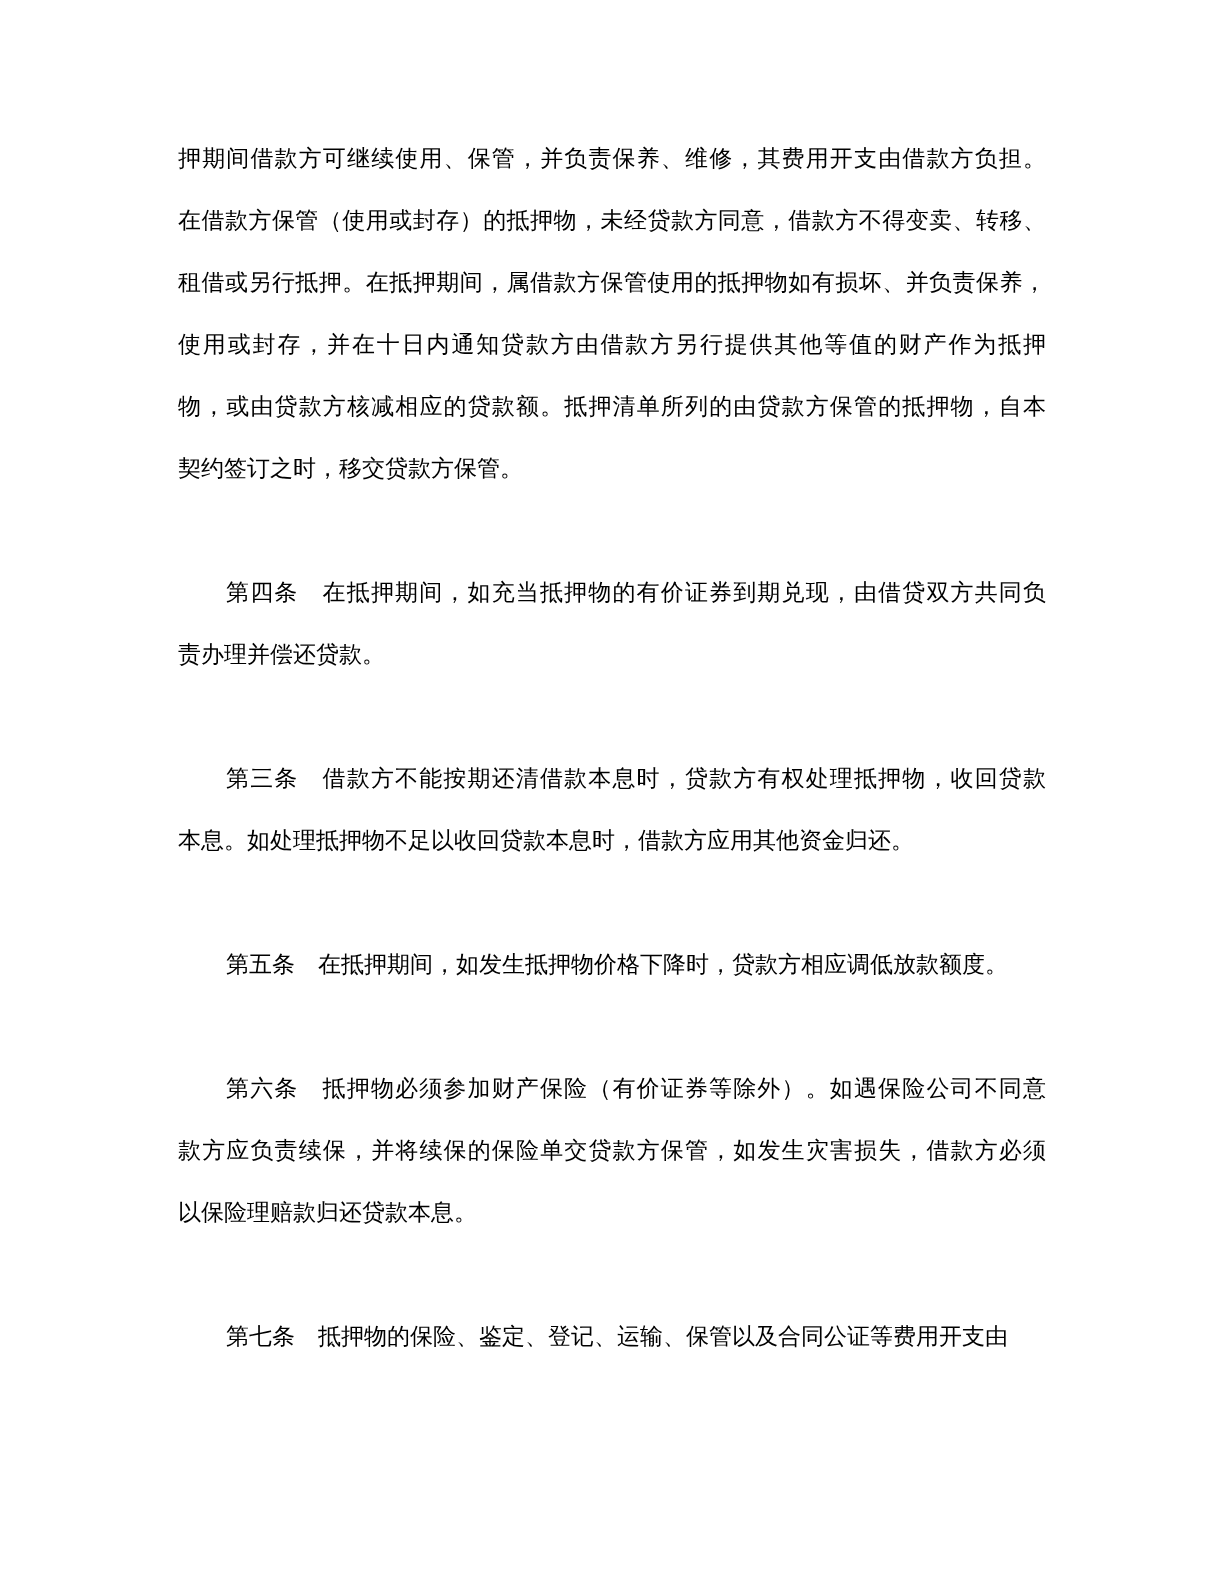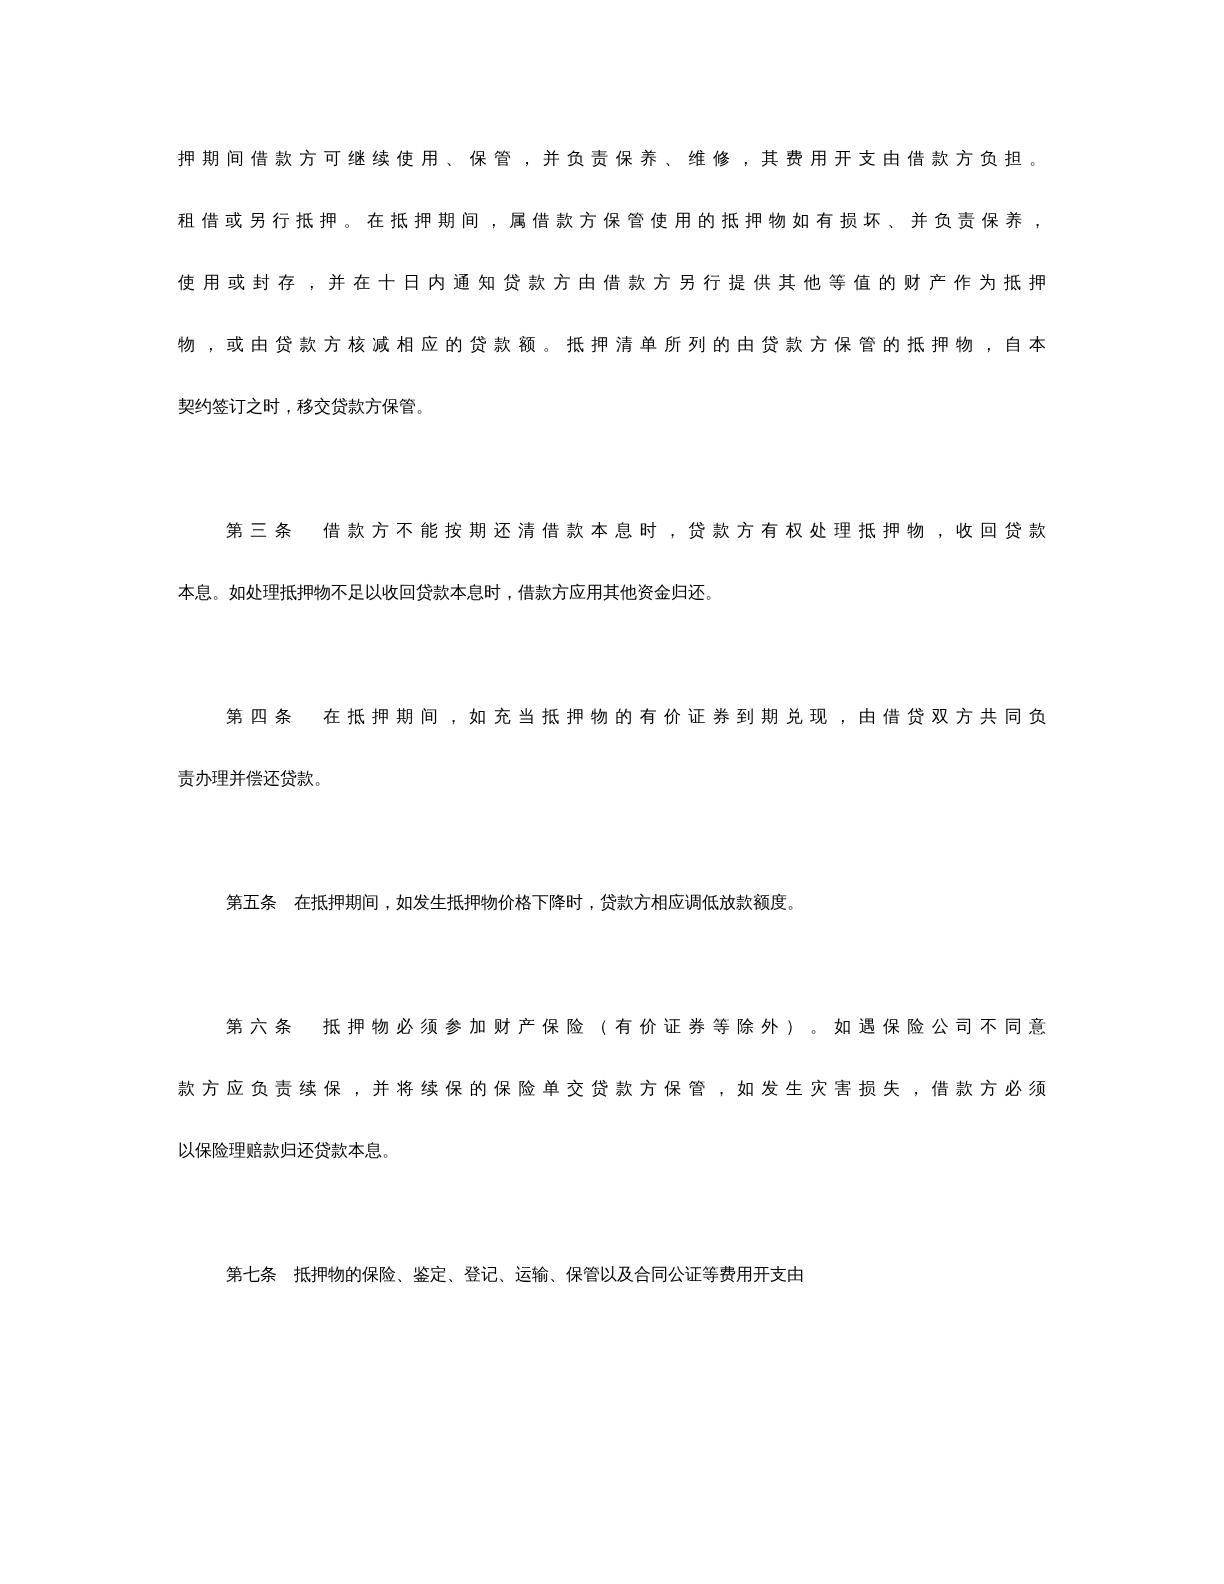--- a/index.html
+++ b/index.html
@@ -21,21 +21,21 @@
     font-family: "Liberation Serif", "DejaVu Serif", serif;
     color: #000000;
   }
   .content {
     width: 868px;
   }
   .para {
     margin: 0 0 62px 0;
   }
   .line {
-    font-size: 17px;
+    font-size: 23px;
     line-height: 62px;
     height: 62px;
     letter-spacing: 0;
     text-align: justify;
     text-align-last: justify;
     text-justify: inter-character;
     overflow: hidden;
     white-space: nowrap;
   }
   .line.lastline {
@@ -46,32 +46,33 @@
     text-indent: 48px;
   }
 </style>
 </head>
 <body>
 
 <div class="page">
   <div class="content">
       <div class="para">
         <div class="line">押期间借款方可继续使用、保管，并负责保养、维修，其费用开支由借款方负担。</div>
+        <div class="line">在借款方保管（使用或封存）的抵押物，未经贷款方同意，借款方不得变卖、转移、</div>
         <div class="line">租借或另行抵押。在抵押期间，属借款方保管使用的抵押物如有损坏、并负责保养，</div>
         <div class="line">使用或封存，并在十日内通知贷款方由借款方另行提供其他等值的财产作为抵押</div>
         <div class="line">物，或由贷款方核减相应的贷款额。抵押清单所列的由贷款方保管的抵押物，自本</div>
         <div class="line lastline">契约签订之时，移交贷款方保管。</div>
       </div>
       <div class="para indent">
+        <div class="line">第四条　在抵押期间，如充当抵押物的有价证券到期兑现，由借贷双方共同负</div>
+        <div class="line lastline">责办理并偿还贷款。</div>
+      </div>
+      <div class="para indent">
         <div class="line">第三条　借款方不能按期还清借款本息时，贷款方有权处理抵押物，收回贷款</div>
         <div class="line lastline">本息。如处理抵押物不足以收回贷款本息时，借款方应用其他资金归还。</div>
-      </div>
-      <div class="para indent">
-        <div class="line">第四条　在抵押期间，如充当抵押物的有价证券到期兑现，由借贷双方共同负</div>
-        <div class="line lastline">责办理并偿还贷款。</div>
       </div>
       <div class="para indent">
         <div class="line lastline">第五条　在抵押期间，如发生抵押物价格下降时，贷款方相应调低放款额度。</div>
       </div>
       <div class="para indent">
         <div class="line">第六条　抵押物必须参加财产保险（有价证券等除外）。如遇保险公司不同意</div>
         <div class="line">款方应负责续保，并将续保的保险单交贷款方保管，如发生灾害损失，借款方必须</div>
         <div class="line lastline">以保险理赔款归还贷款本息。</div>
       </div>
       <div class="para indent">

